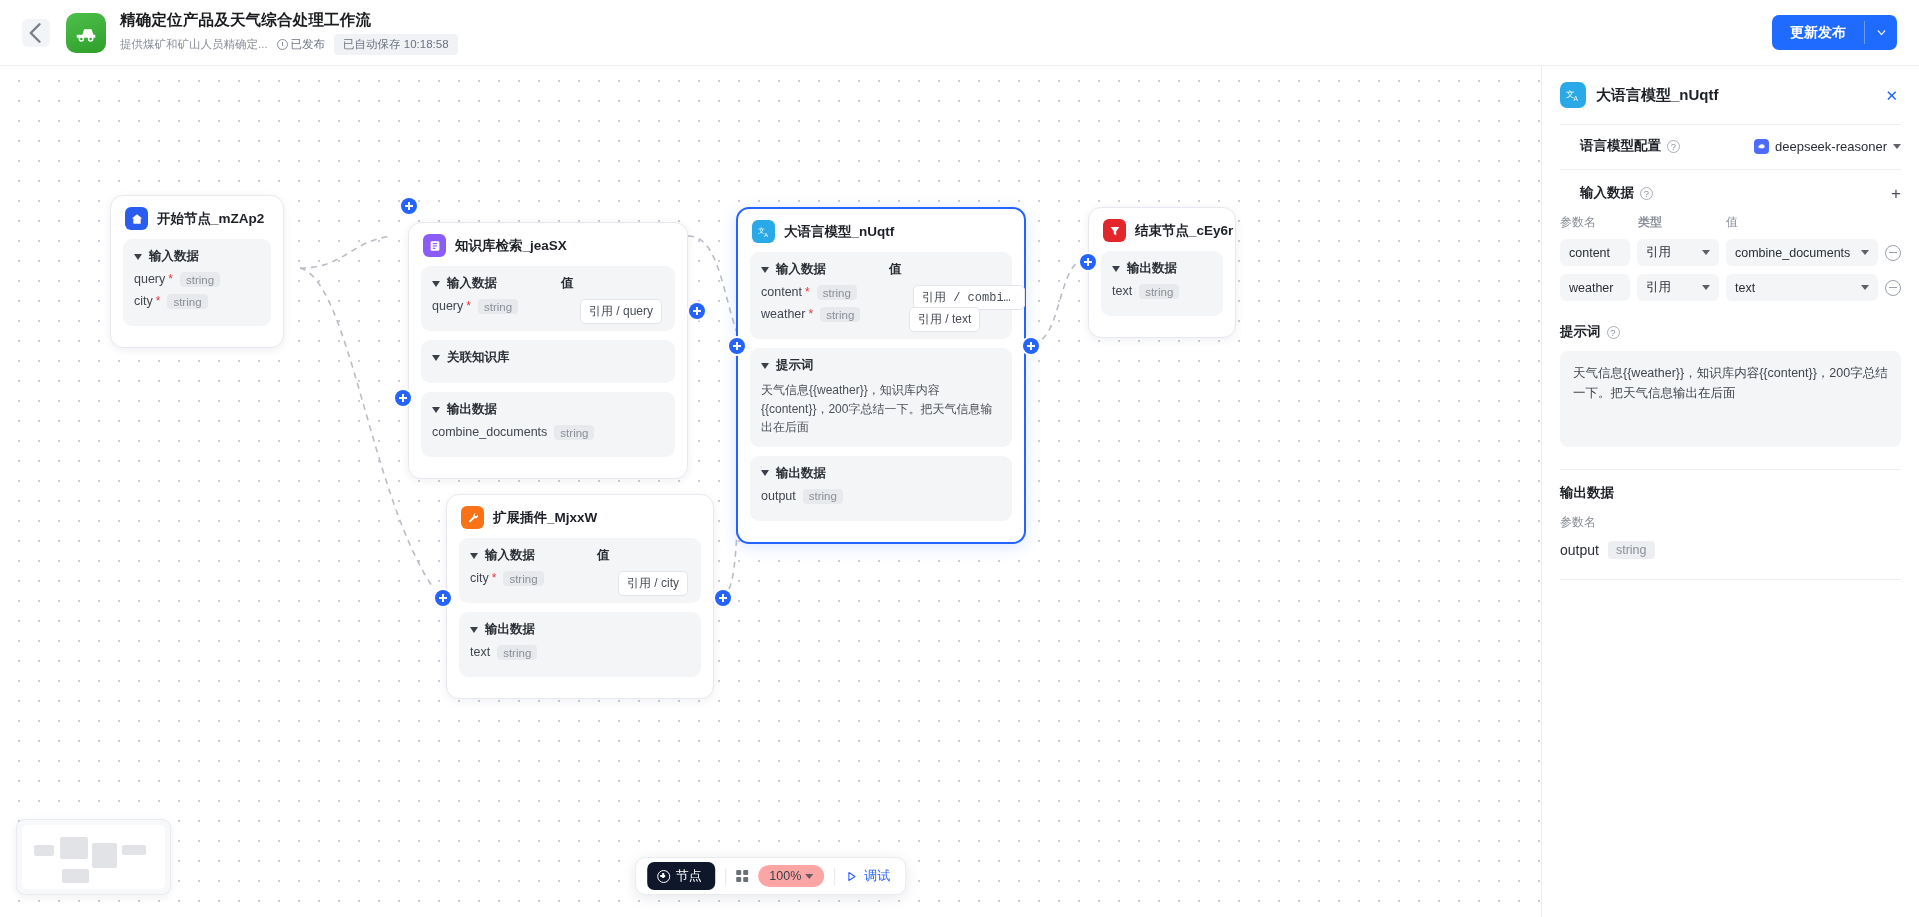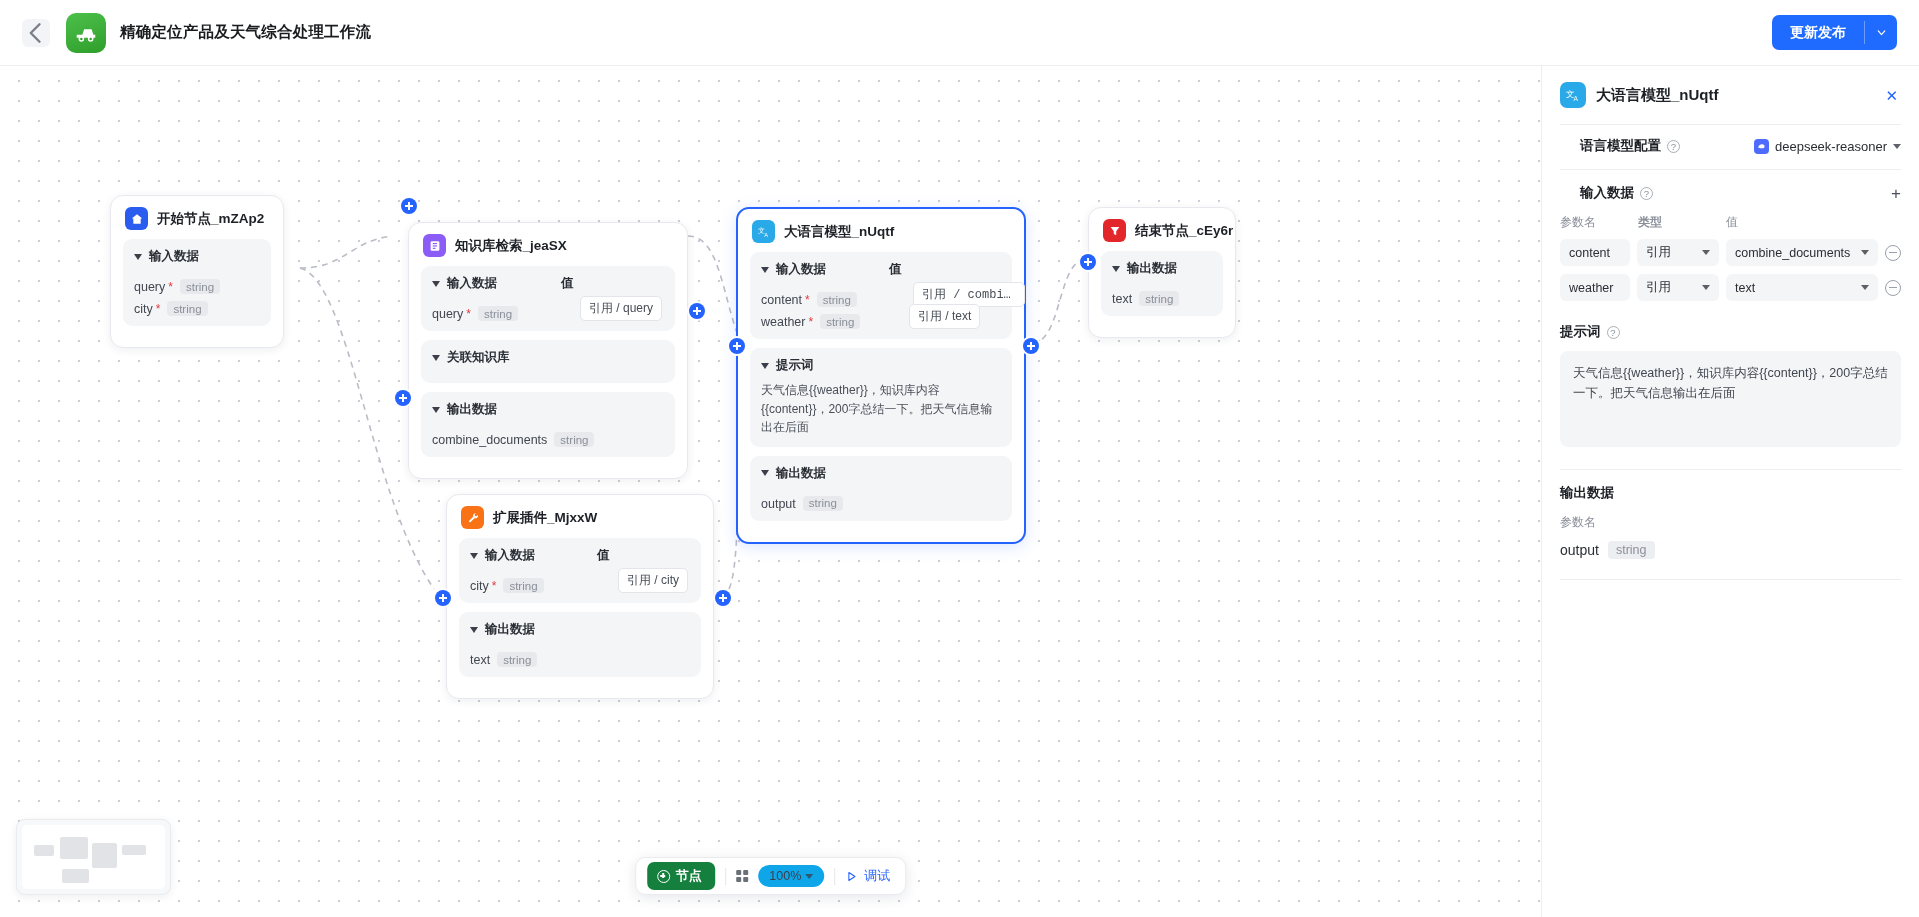--- a/index.html
+++ b/index.html
@@ -73,21 +73,21 @@
   .nic-end   { background: #e3262a; }
   .nic-plg   { background: #f97316; }
   .node-title { font-size: 13.5px; font-weight: bold; color: #1d2026; white-space: nowrap; }
 
   .sec { background: #f4f5f7; border-radius: 9px; padding: 9px 11px 10px; margin-bottom: 9px; }
   .sec:last-child { margin-bottom: 0; }
   .sec-head { display: flex; align-items: center; margin-bottom: 7px; }
   .tri { width: 0; height: 0; border-left: 4.5px solid transparent; border-right: 4.5px solid transparent;
          border-top: 6px solid #3a3f49; margin-right: 7px; flex: none; }
   .sec-label { font-size: 12.5px; font-weight: bold; color: #2a2e35; }
-  .prow { display: flex; align-items: flex-end; min-height: 22px; position: relative; }
+  .prow { display: flex; align-items: flex-start; min-height: 22px; position: relative; }
   .pname { font-size: 12.5px; color: #41464f; }
   .req { color: #e0393e; font-size: 12px; margin-left: 3px; }
   .ptype { font-size: 11.5px; color: #8b9099; background: #e7e9ed;
            border-radius: 4px; padding: 1.5px 6px; margin-left: 7px; }
   .pval { font-size: 12px; color: #474c55; background: #fff; border: 1px solid #e3e5ea;
           border-radius: 5px; padding: 3px 8px; white-space: nowrap; overflow: hidden;
           text-overflow: ellipsis; }
   .kbrow { display: flex; align-items: center; gap: 7px; }
   .kb-ic { width: 15px; height: 15px; border-radius: 3px; background: #eceef2;
            border: 1px solid #dcdfe5; display: flex; align-items: center;
@@ -101,32 +101,32 @@
           background: #2563ff; display: flex; align-items: center; justify-content: center;
           cursor: crosshair; z-index: 12; box-shadow: 0 0 0 2px #fff; }
   .port:before { content:""; position:absolute; width:8px; height:1.8px; background:#fff; }
   .port:after  { content:""; position:absolute; width:1.8px; height:8px; background:#fff; }
 
   
   .toolbar { position: absolute; left: 50%; transform: translateX(-50%); bottom: 22px;
              height: 38px; background: #fff; border: 1px solid #e9ebef; border-radius: 10px;
              box-shadow: 0 3px 14px rgba(20,30,60,.10); display: flex; align-items: center;
              padding: 0 11px; gap: 10px; z-index: 30; }
-  .tb-node { background: #15803d; color: #fff; font-size: 13px; font-weight: bold;
+  .tb-node { background: #0f172a; color: #fff; font-size: 13px; font-weight: normal;
              border-radius: 7px; padding: 5px 13px 5px 10px; display: flex; align-items: center;
              gap: 6px; cursor: pointer; }
   .plusdot { width: 13px; height: 13px; border-radius: 50%; border: 1.6px solid #fff;
              position: relative; flex: none; }
   .plusdot:before { content:""; position:absolute; left:2.4px; top:4.6px; width:5.5px; height:1.5px; background:#fff; }
   .plusdot:after  { content:""; position:absolute; left:4.6px; top:2.4px; width:1.5px; height:5.5px; background:#fff; }
   .tb-div { width: 1px; height: 17px; background: #e4e6eb; }
   .tb-grid { display: grid; grid-template-columns: 5px 5px; grid-template-rows: 5px 5px;
              gap: 2.6px; cursor: pointer; }
   .tb-grid span { background: #6a7079; border-radius: 1px; }
-  .tb-zoom { background: #0ea5e9; border-radius: 14px; font-size: 12.5px; color: #3a3f49;
+  .tb-zoom { background: #fca5a5; border-radius: 14px; font-size: 12.5px; color: #3a3f49;
              padding: 4px 11px; display: flex; align-items: center; gap: 4px; cursor: pointer; }
   .tb-debug { display: flex; align-items: center; gap: 6px; color: #2563ff;
               font-size: 13px; cursor: pointer; padding-right: 4px; }
   .caret { width: 0; height: 0; border-left: 4px solid transparent; border-right: 4px solid transparent;
            border-top: 5px solid currentColor; opacity: .75; }
 
   
   .minimap { position: absolute; left: 16px; bottom: 22px; width: 155px; height: 76px;
              background: #f7f8fa; border: 1px solid #e9ebef; border-radius: 9px;
              box-shadow: 0 2px 9px rgba(20,30,60,.07); z-index: 30; padding: 5px; }
@@ -200,20 +200,28 @@
       <svg viewBox="0 0 28 28">
         <path d="M4 16 h6 l2-6 h8 l2 6 h2 v3 H4z" fill="#ffffff"></path>
         <circle cx="9" cy="20.5" r="3" fill="#ffffff"></circle>
           <circle cx="9" cy="20.5" r="1.3" fill="#2f9e2b"></circle>
         <circle cx="19" cy="20.5" r="3" fill="#ffffff"></circle>
           <circle cx="19" cy="20.5" r="1.3" fill="#2f9e2b"></circle>
       </svg>
     </div>
     <div class="head-text">
       <div class="wf-title">精确定位产品及天气综合处理工作流</div>
+      <div class="wf-sub">
+        <div class="wf-desc">提供煤矿和矿山人员精确定...</div>
+        <div class="wf-pub">
+          <span class="clock-ic"></span>
+          <span>已发布</span>
+        </div>
+        <div class="wf-saved">已自动保存 10:18:58</div>
+      </div>
     </div>
     <div class="head-right">
       <div class="publish-group">
         <div class="publish-main">更新发布</div>
         <div class="publish-sep"></div>
         <div class="publish-caret">
           <svg viewBox="0 0 16 16" style="width:13px;height:13px">
               <path d="M4 6 L8 10.5 L12 6" fill="none" stroke="#fff" stroke-width="1.5" stroke-linecap="round" stroke-linejoin="round"></path>
             </svg>
         </div>

